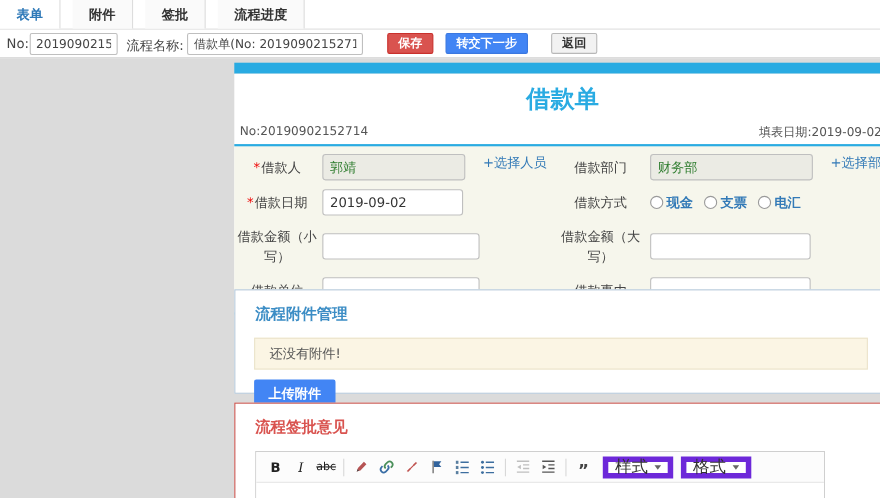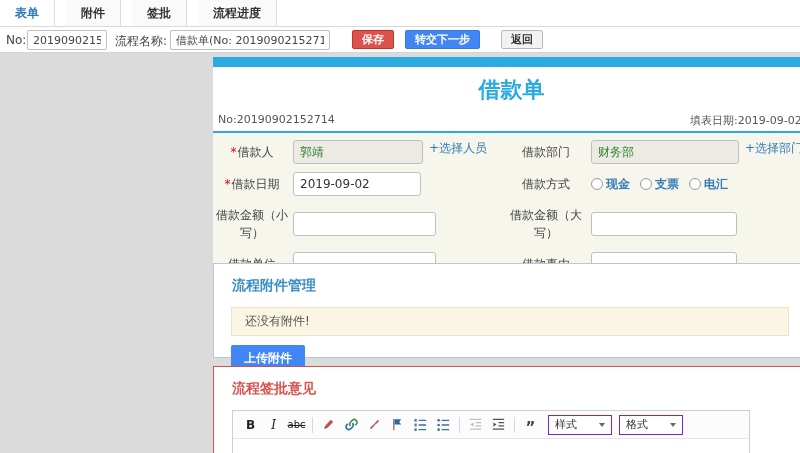--- a/index.html
+++ b/index.html
@@ -27,21 +27,21 @@
   .form-title { text-align:center; color:#29abe2; font-size:22px; font-weight:bold; padding:8px 0 6px; }
   .meta-row { position:relative; height:20px; font-size:11px; color:#555; }
   .meta-no { position:absolute; left:5px; top:2px; }
   .meta-date { position:absolute; left:477px; top:2px; white-space:nowrap; }
   .form-table { border-top:2px solid #29abe2; border-bottom:2px solid #29abe2; background:#f6f6ec; padding:3px 0 4px; display:grid; grid-template-columns:78px 212px 86px 1fr; align-items:center; }
   .flabel { text-align:center; color:#444; font-size:12px; line-height:1.5; padding:6px 2px; }
   .ffield { padding:4px 2px; display:flex; align-items:flex-start; }
   .req { color:#e00; margin-right:1px; }
   .inp { height:24px; border:1px solid #bfbfbf; border-radius:3px; padding:0 6px; font-size:12px; font-family:"DejaVu Sans",sans-serif; background:#fff; color:#333; }
   .inp.ro { background:#ebebe4; color:#2f7d2f; }
-  .sel-link { color:#337ab7; font-size:12px; margin-left:6px; text-decoration:none; cursor:pointer; white-space:nowrap; }
+  .sel-link { color:#337ab7; font-size:12px; margin-left:16px; text-decoration:none; cursor:pointer; white-space:nowrap; }
   .radio-grp { display:flex; align-items:center; gap:10px;font-weight:bold; }
   .radio-item { display:flex; align-items:center; color:#337ab7; cursor:pointer; }
   .radio-dot { width:12px; height:12px; border:1px solid #9a9a9a; border-radius:50%; background:#fff; margin-right:3px; flex:none; }
 
   
   .attach-panel { position:absolute; left:213px; top:263px; width:597px; height:95px; background:#fff; border:1px solid #b6c9da; }
   .approve-panel { position:absolute; left:213px; top:366px; width:597px; height:140px; background:#fff; border:1px solid #c9544e; }
   .section-title { font-size:14px; font-weight:bold; padding:13px 0 0 18px; }
   .section-title.blue { color:#3c8dc5; }
   .section-title.red { color:#d9534f; }
@@ -50,21 +50,21 @@
 
   
   .editor { margin:12px 0 0 18px; width:518px; border:1px solid #cfcfcf; background:#fff; }
   .ed-toolbar { height:28px; background:#fcfcfc; border-bottom:1px solid #e5e5e5; display:flex; align-items:center; padding:0 7px; gap:2px; }
   .ed-btn { width:21px; height:20px; display:flex; align-items:center; justify-content:center; cursor:pointer; border-radius:2px; }
   .ed-b { font-weight:bold; font-size:12px; color:#222; }
   .ed-i { font-style:italic; font-family:"DejaVu Serif",serif; font-size:12px; color:#222; }
   .ed-s { font-size:10px; text-decoration:line-through; color:#222; }
   .ed-q { font-size:15px; font-weight:bold; color:#444; line-height:10px; padding-top:7px; }
   .ed-sep { width:1px; height:16px; background:#d8d8d8; margin:0 3px; }
-  .ed-dd { width:64px; height:20px; border:1px solid #6d28d9; background:#fff; display:flex; align-items:center; justify-content:space-between; padding:0 6px; font-size:11px; color:#333; margin-left:5px; cursor:pointer; }
+  .ed-dd { width:64px; height:20px; border:5px solid #6d28d9; background:#fff; display:flex; align-items:center; justify-content:space-between; padding:0 6px; font-size:15px; color:#333; margin-left:5px; cursor:pointer; }
   .caret { width:0; height:0; border-left:3px solid transparent; border-right:3px solid transparent; border-top:4px solid #666; }
   .ed-content { height:75px; background:#fff; }
   .dim { opacity:.45; }
 </style>
 </head>
 <body>
 
 <div class="tabbar">
   <div class="tab active">表单</div>
   <div class="tab">附件</div>

